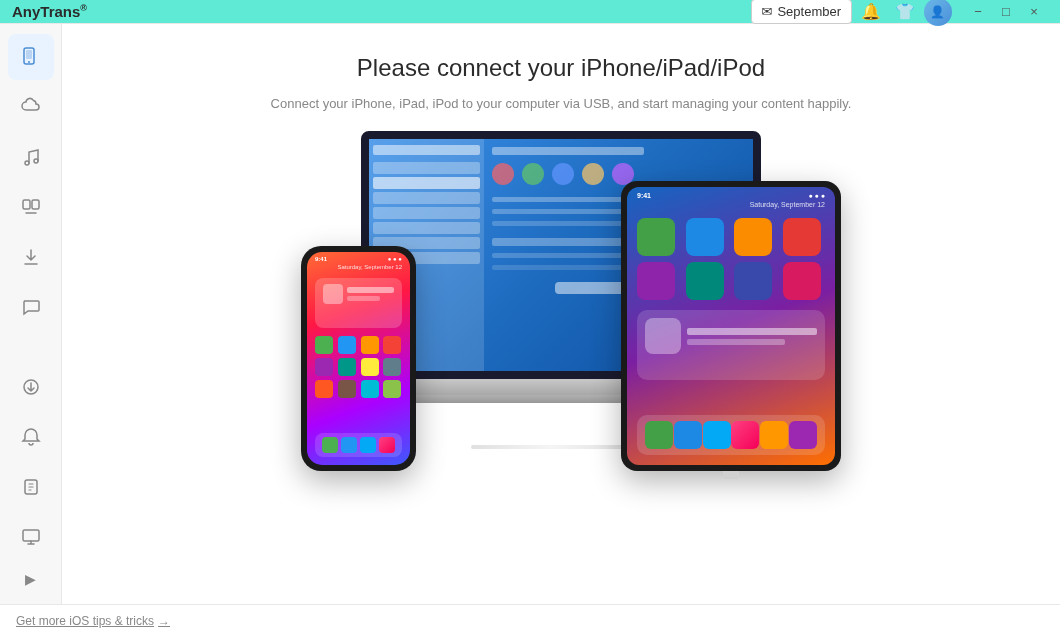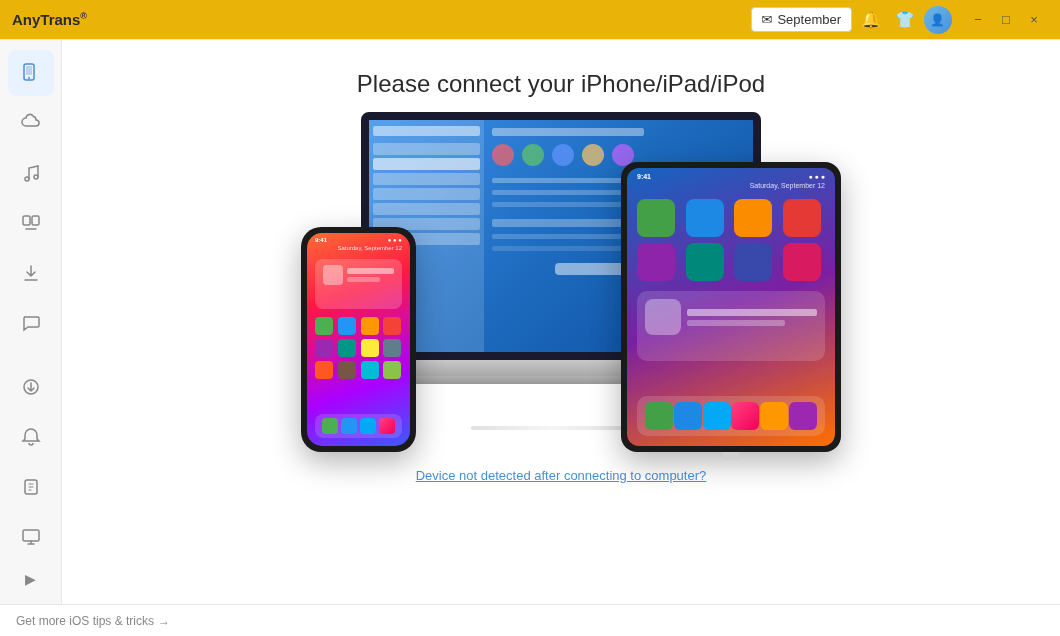--- a/index.html
+++ b/index.html
@@ -11,23 +11,23 @@
       background: #fff;
       display: flex;
       flex-direction: column;
     }
 
     
     .title-bar {
       display: flex;
       align-items: center;
       justify-content: space-between;
-      height: 40px;
+      height: 24px;
       padding: 8px 12px;
-      background: #eab308;
+      background: #5eead4;
       border-bottom: 1px solid #e8e8e8;
       flex-shrink: 0;
     }
     .title-bar-left {
       display: flex;
       align-items: center;
       gap: 6px;
     }
     .app-logo {
       font-size: 15px;
@@ -432,20 +432,21 @@
       padding: 0 16px;
       flex-shrink: 0;
     }
     .bottom-link {
       font-size: 12px;
       color: #888;
       cursor: pointer;
       display: flex;
       align-items: center;
       gap: 4px;
+      text-decoration: underline;
     }
 
     
     .icon-svg {
       width: 22px;
       height: 22px;
       display: flex;
       align-items: center;
       justify-content: center;
     }
@@ -577,20 +578,21 @@
       </span>
     </div>
 
     <div class="sidebar-expand">
       <span>▶</span>
     </div>
   </div>
 
   <div class="content">
     <h1 class="main-title">Please connect your iPhone/iPad/iPod</h1>
+    <p class="sub-title">Connect your iPhone, iPad, iPod to your computer via USB, and start managing your content happily.</p>
 
     <div class="device-illustration">
 
       <div class="laptop">
         <div class="laptop-screen">
           <div class="laptop-screen-inner">
             <div class="laptop-sidebar-ui">
               <div style="height:10px;background:rgba(255,255,255,0.5);border-radius:2px;margin-bottom:4px;"></div>
               <div class="laptop-sidebar-item"></div>
               <div class="laptop-sidebar-item active"></div>
@@ -700,21 +702,20 @@
 
         <div style="position:absolute;bottom:-8px;left:50%;transform:translateX(-50%);width:16px;height:8px;background:#d0d0d0;border-radius:0 0 3px 3px;"></div>
       </div>
 
       <div class="usb-cable">
         <div class="usb-cable-line"></div>
       </div>
 
     </div>
 
-    <a class="device-link">Device not detected after connecting to computer?</a>
   </div>
 </div>
 
 <div class="bottom-bar">
   <span class="bottom-link">
     <span>Get more iOS tips &amp; tricks</span>
     <span>→</span>
   </span>
 </div>
 

